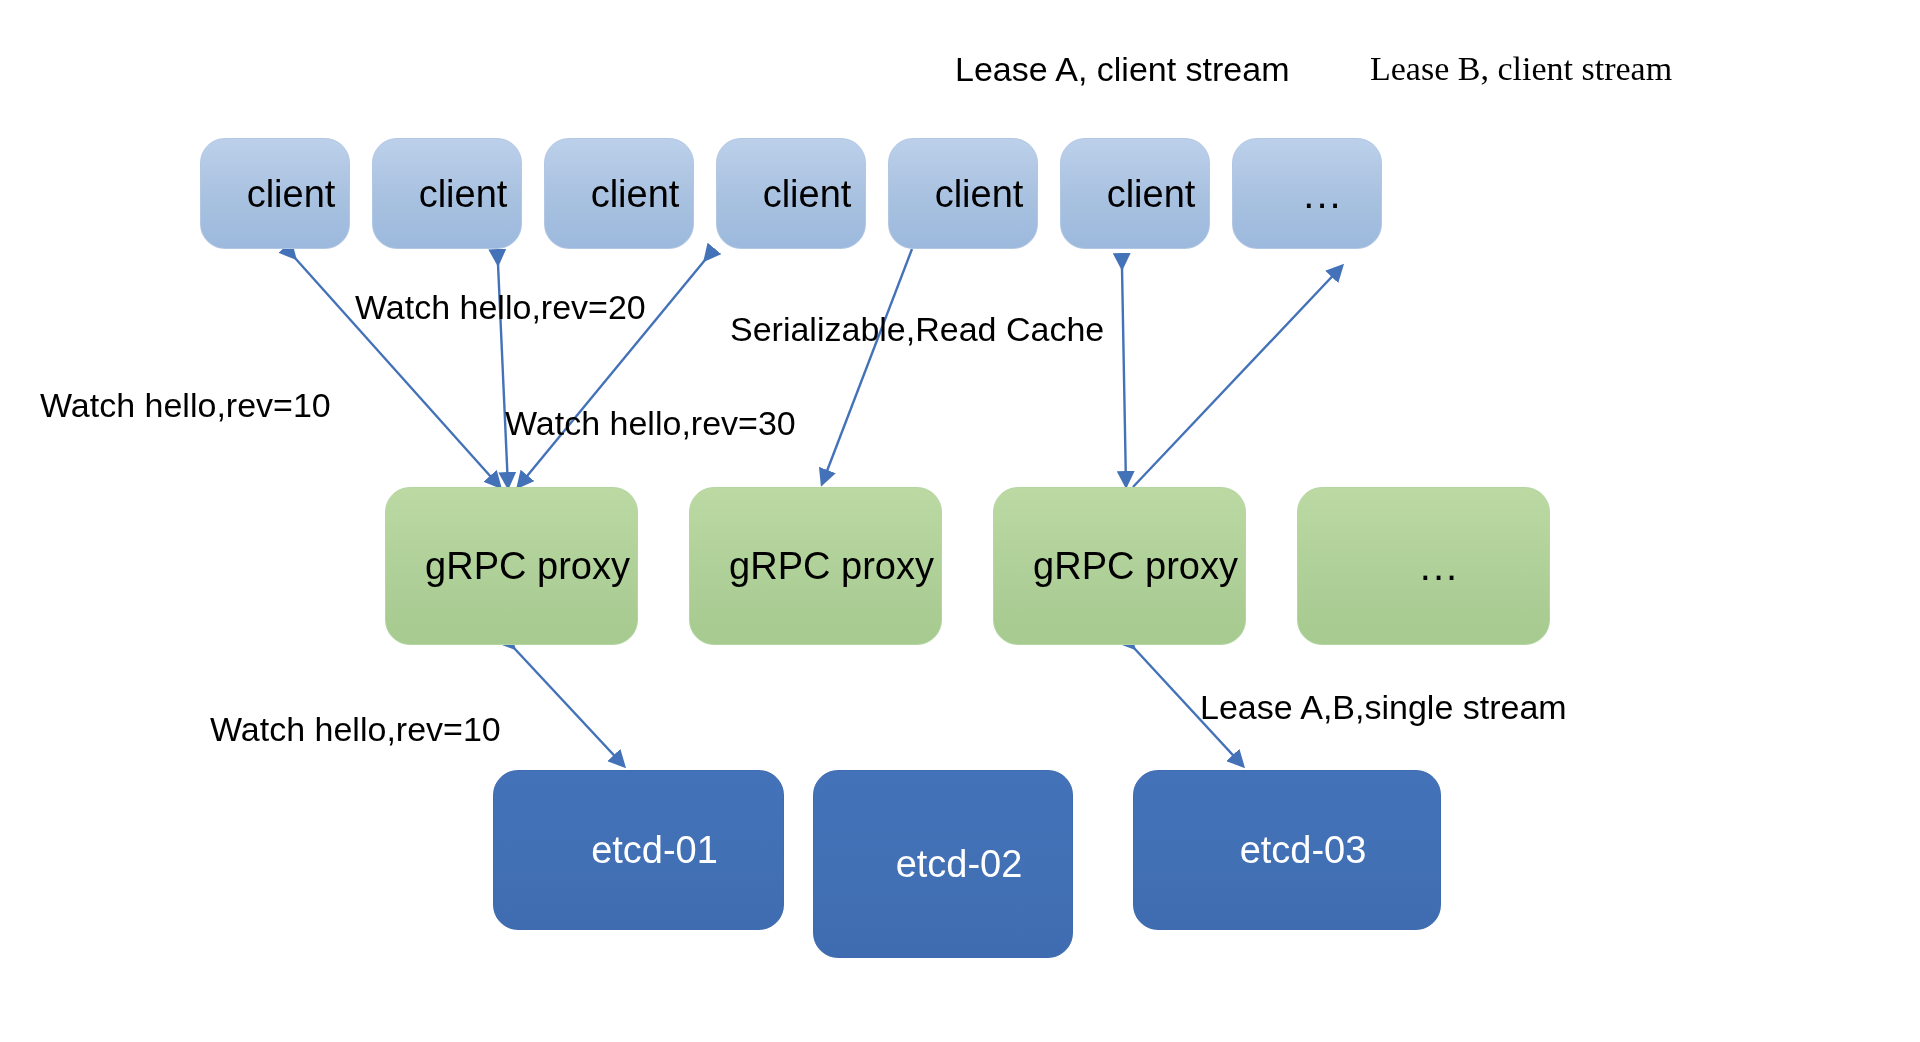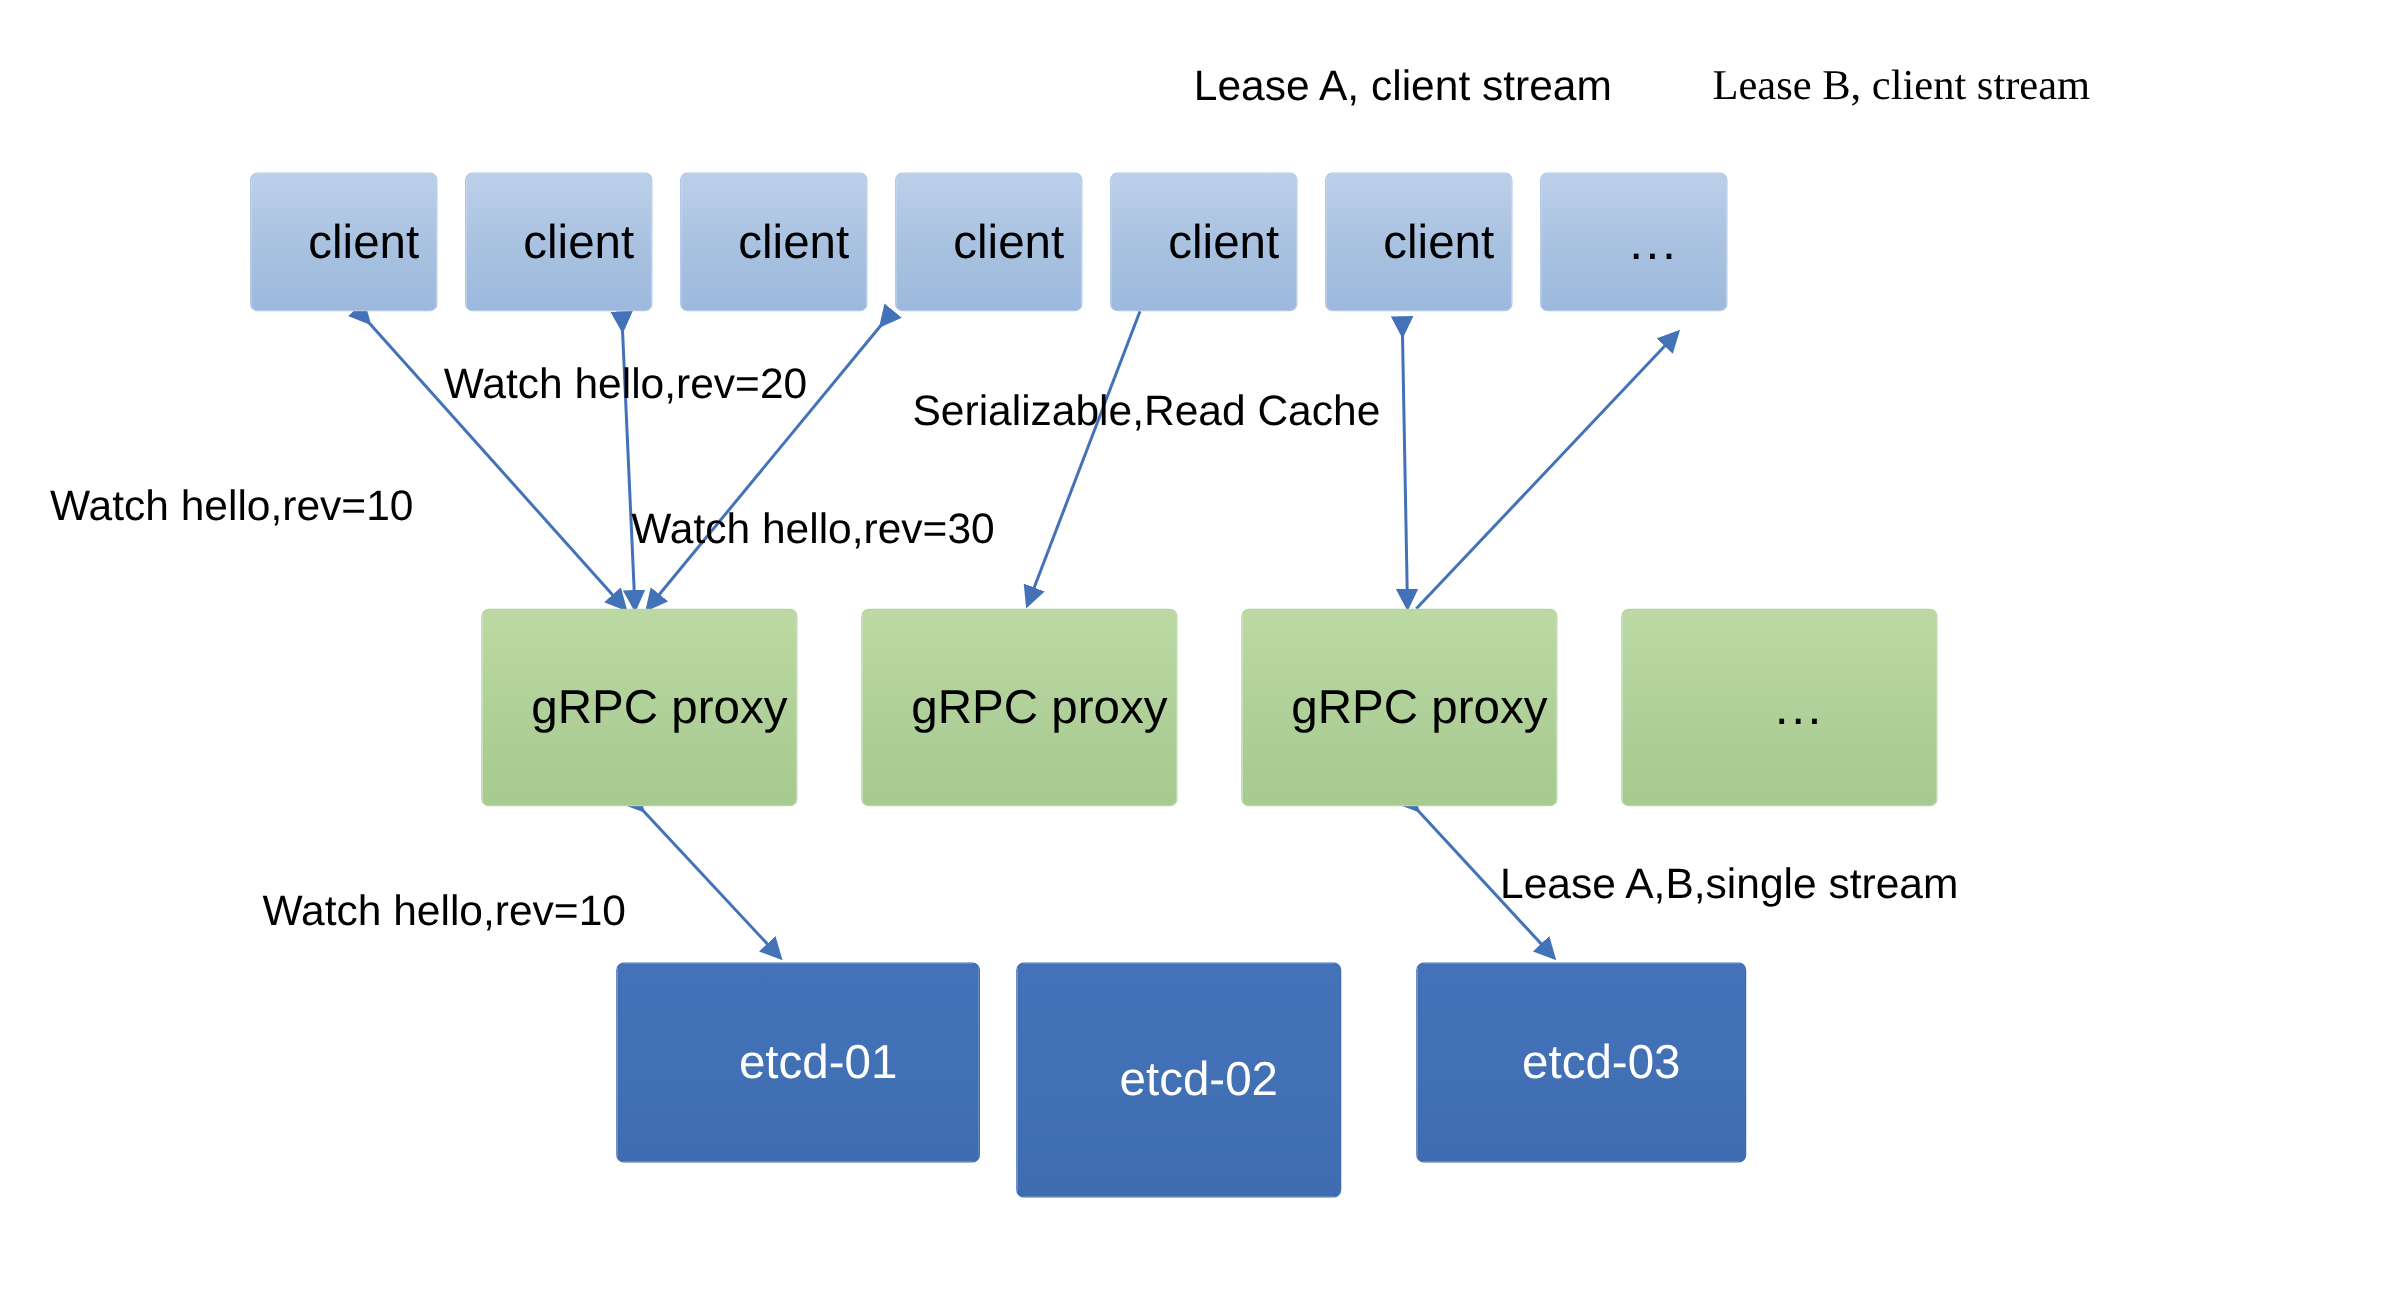--- a/index.html
+++ b/index.html
@@ -20,21 +20,21 @@
     left: 0; top: 0;
     width: 1920px;
     height: 1042px;
     pointer-events: none;
   }
   .node {
     position: absolute;
     display: flex;
     align-items: center;
     justify-content: center;
-    border-radius: 6px;
+    border-radius: 25px;
     box-sizing: border-box;
     z-index: 2;
     padding-left: 32px;
   }
   .node span {
     display: block;
     line-height: 1;
     white-space: nowrap;
   }
   .node.client {
@@ -132,21 +132,21 @@
         <span>...</span>
       </div>
     </div>
   <div id="etcd-row">
       <div class="node etcd" style="left: 493px; top: 770px; width: 291px; height: 160px;">
         <span>etcd-01</span>
       </div>
       <div class="node etcd" style="left: 813px; top: 770px; width: 260px; height: 188px;">
         <span>etcd-02</span>
       </div>
-      <div class="node etcd" style="left: 1133px; top: 770px; width: 264px; height: 160px;">
+      <div class="node etcd" style="left: 1133px; top: 770px; width: 308px; height: 160px;">
         <span>etcd-03</span>
       </div>
     </div>
   <div id="labels-layer">
       <div class="edge-label" style="left: 955px; top: 52px;">Lease A, client stream</div>
       <div class="edge-label" style="left: 1370px; top: 52px; font-family: Liberation Serif, serif;">Lease B, client stream</div>
       <div class="edge-label" style="left: 355px; top: 290px;">Watch hello,rev=20</div>
       <div class="edge-label" style="left: 730px; top: 312px;">Serializable,Read Cache</div>
       <div class="edge-label" style="left: 40px; top: 388px;">Watch hello,rev=10</div>
       <div class="edge-label" style="left: 505px; top: 406px;">Watch hello,rev=30</div>

